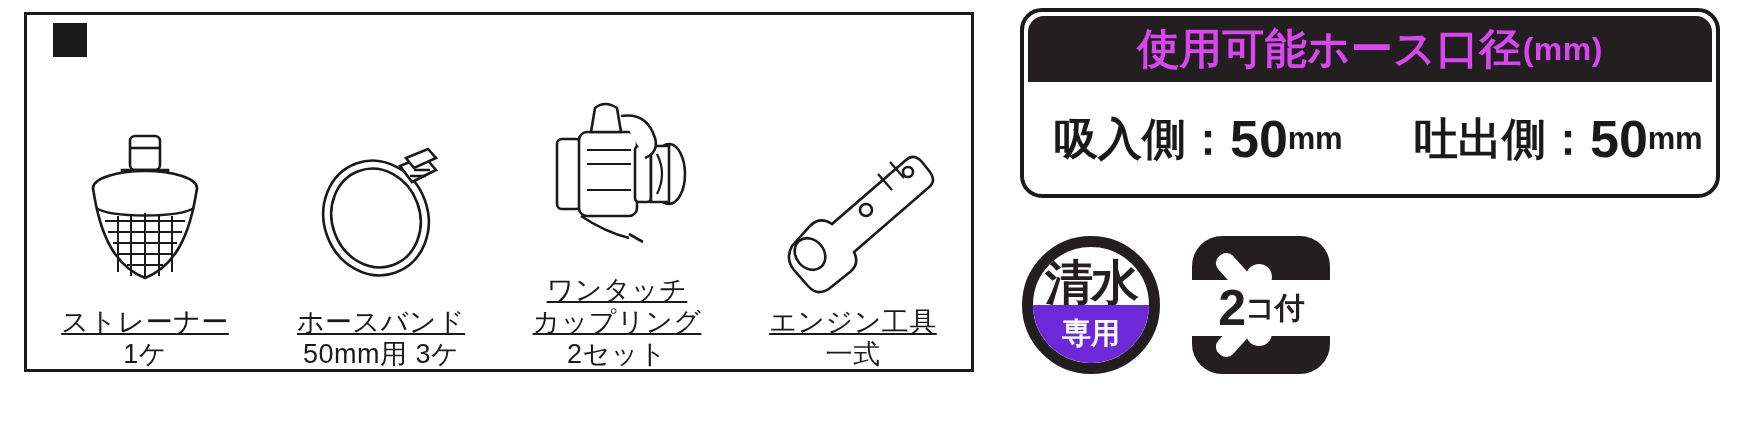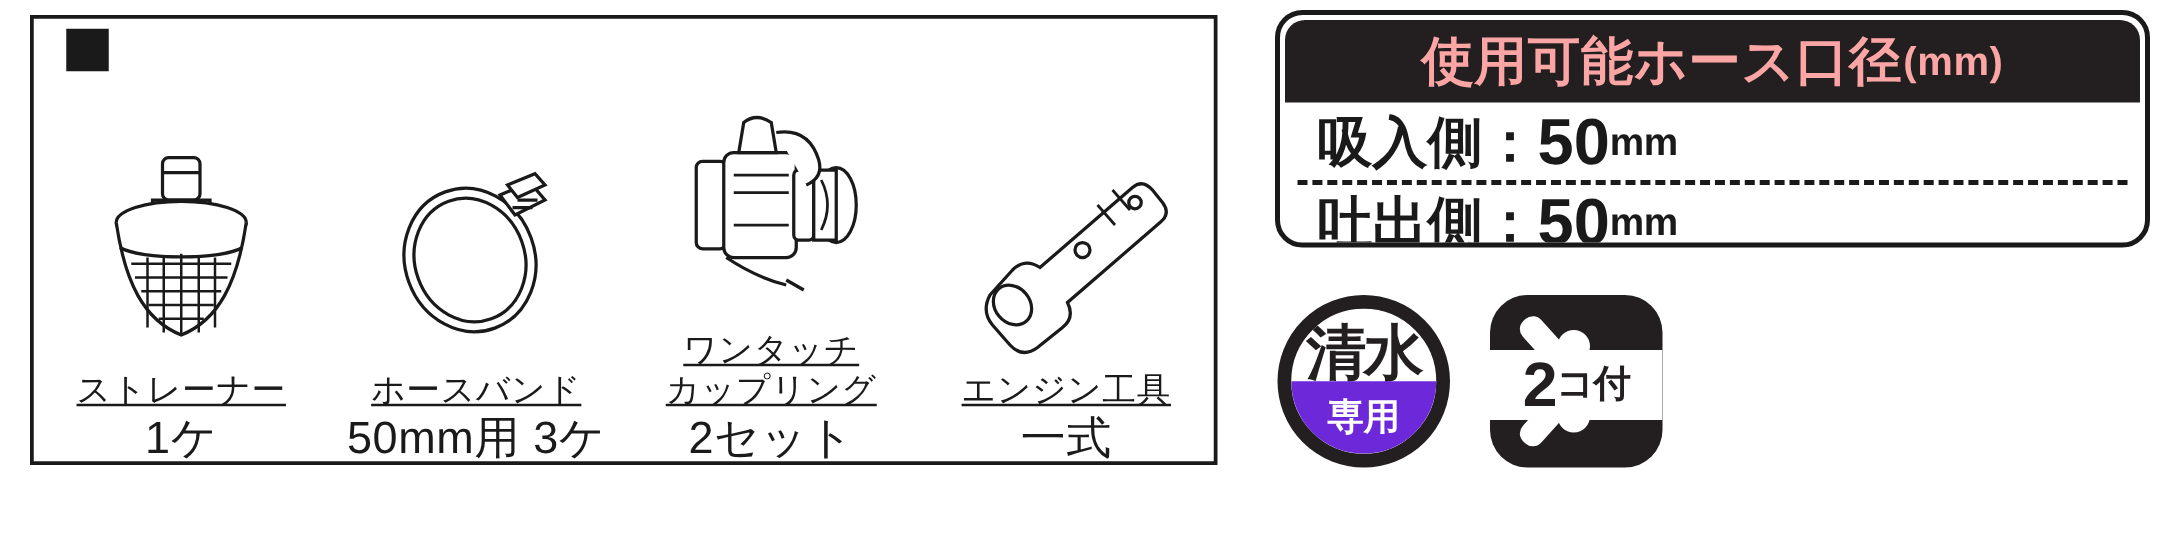--- a/index.html
+++ b/index.html
@@ -19,38 +19,38 @@
 
   #items-row{
     position:absolute;left:0;top:70px;width:100%;height:286px;
     display:flex;align-items:flex-end;justify-content:space-around;
   }
   .item{width:228px;display:flex;flex-direction:column;align-items:center;
         justify-content:flex-end;height:100%;}
   .item-art{height:175px;display:flex;align-items:flex-end;justify-content:center;}
   .item-label{font-size:27px;font-weight:500;text-align:center;line-height:1.18;
               letter-spacing:0.5px;margin-top:6px;white-space:pre-line;text-decoration:underline;}
-  .item-qty{font-size:36px;font-weight:500;text-align:center;line-height:1.18;
+  .item-qty{font-size:27px;font-weight:500;text-align:center;line-height:1.18;
             letter-spacing:0.5px;}
 
   
   #spec-box{
     position:absolute;left:1020px;top:8px;width:700px;height:190px;
     border:4px solid #1a1a1a;border-radius:22px;box-sizing:border-box;background:#fff;
     overflow:hidden;
   }
   #spec-header{
     position:absolute;left:4px;top:4px;right:4px;height:66px;
     background:#231f20;border-radius:16px 16px 0 0;
     display:flex;align-items:center;justify-content:center;
-    color:#fca5a5;font-size:42px;font-weight:700;letter-spacing:0.5px;
+    color:#d946ef;font-size:42px;font-weight:700;letter-spacing:0.5px;
   }
   #spec-header .unit{font-size:32px;font-weight:700;margin-left:1px;}
   #spec-rows{position:absolute;left:0;top:72px;right:0;bottom:0;
-             display:flex;flex-direction:column;}
+             display:flex;flex-direction:row;}
   .spec-row{flex:1;display:flex;align-items:center;padding-left:30px;
             font-size:44px;font-weight:700;letter-spacing:0px;}
   .spec-row .val{font-size:52px;font-weight:700;}
   .spec-row .mm{font-size:31px;font-weight:700;letter-spacing:-0.5px;}
   #spec-divider{height:0;border-top:4px dashed #1a1a1a;margin:0 14px;}
 
   
   #badges{position:absolute;left:1022px;top:236px;display:flex;align-items:center;gap:32px;}
 
   #badge-clean{position:relative;width:138px;height:138px;border-radius:50%;

